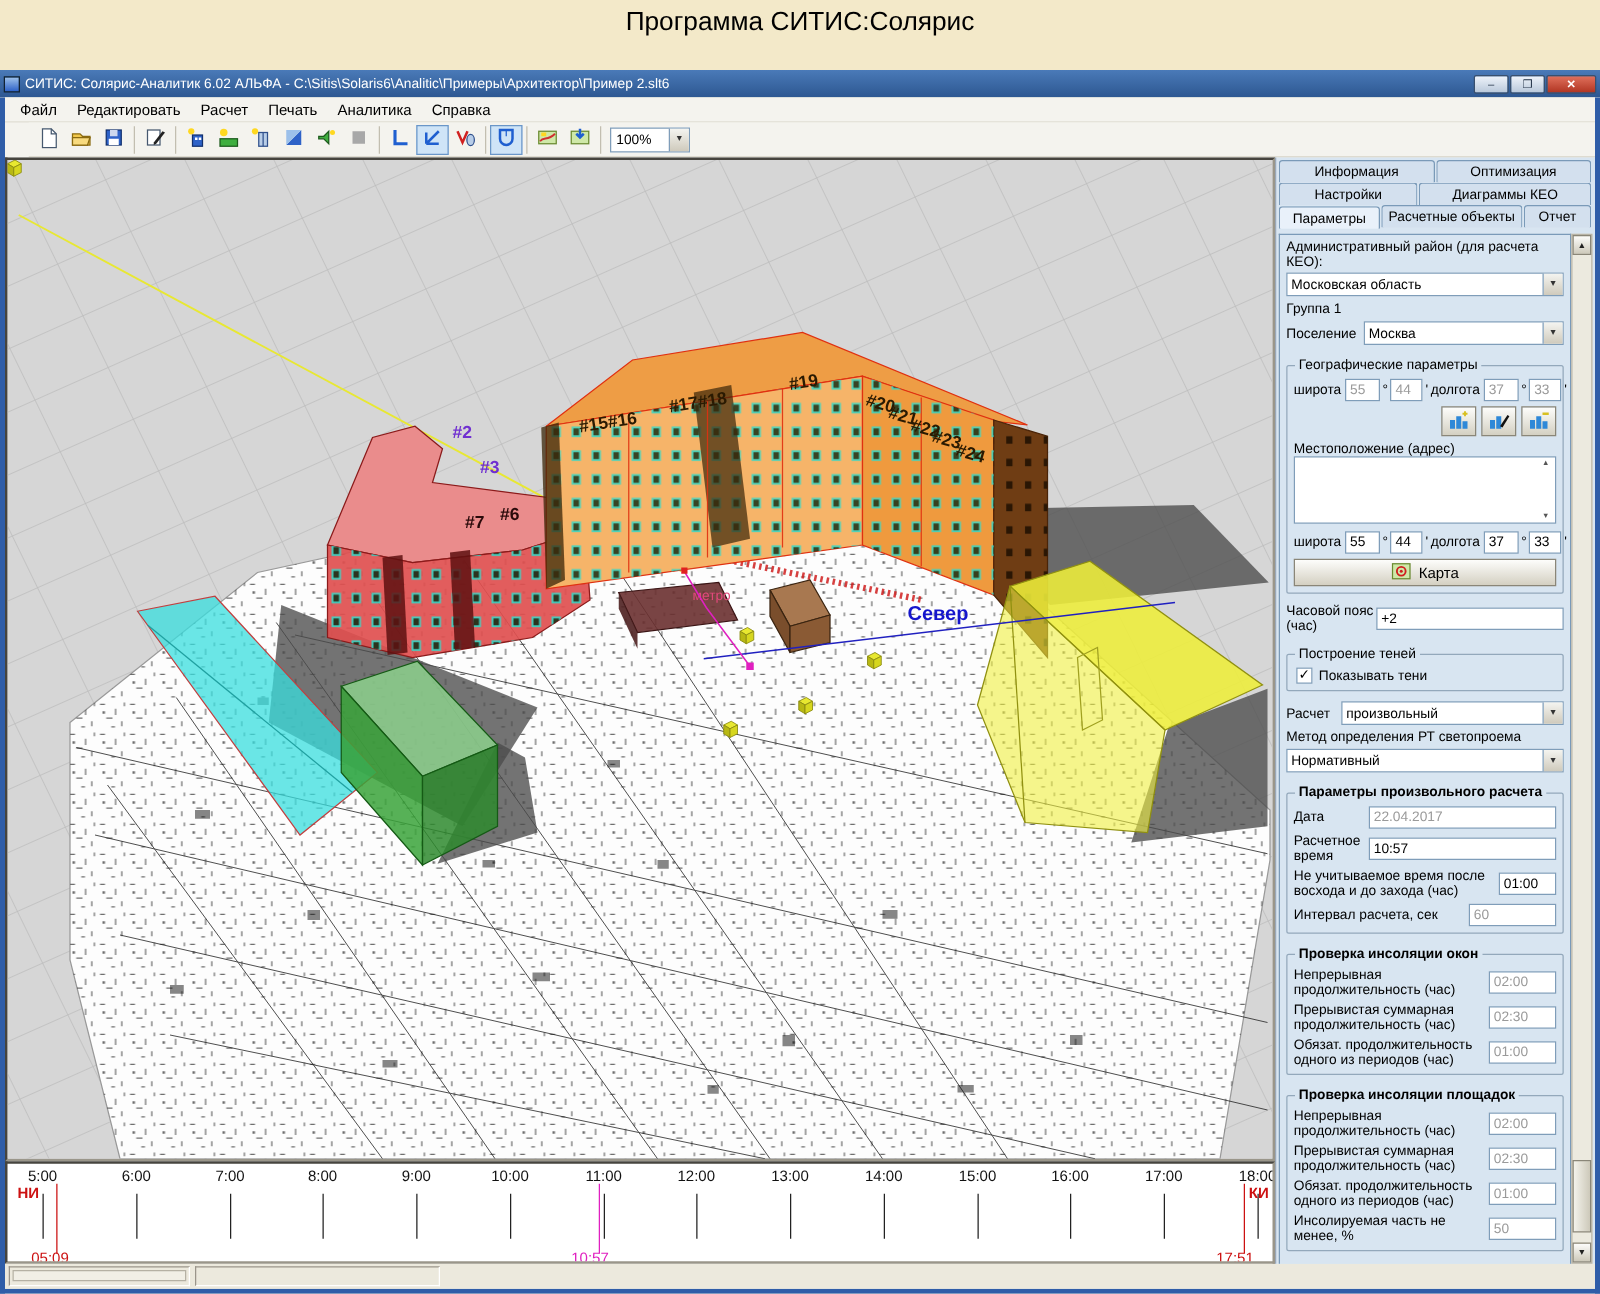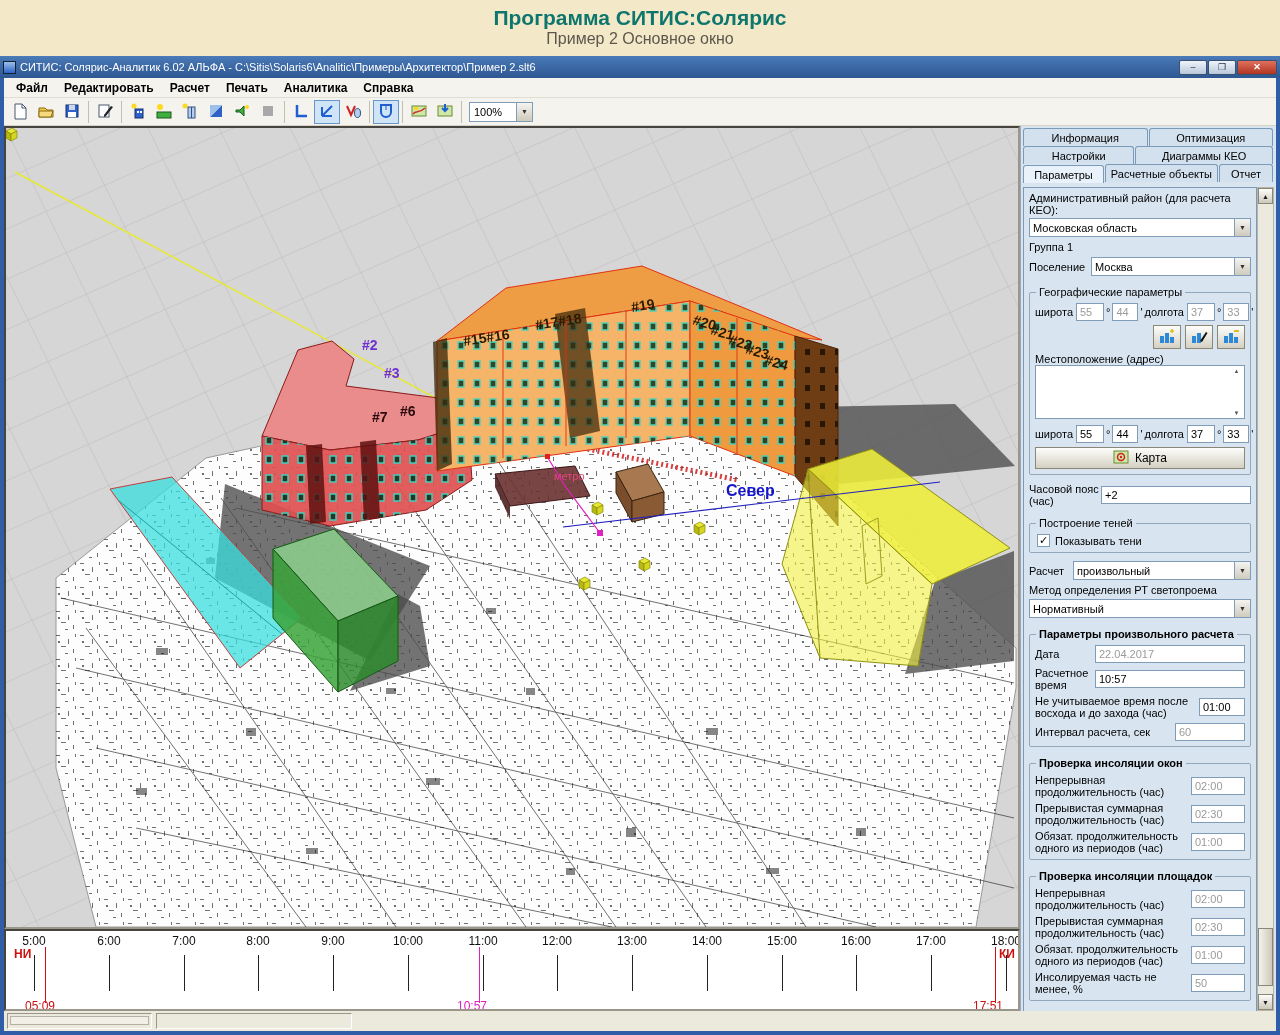--- a/index.html
+++ b/index.html
@@ -3,39 +3,39 @@
 <meta charset="utf-8">
 <style>
   * { margin:0; padding:0; box-sizing:border-box; }
   html,body { width:1280px; height:1035px; overflow:hidden; }
   body { font-family:"Liberation Sans", sans-serif; font-size:11px; color:#000; background:#f3e9c9; }
 
   .page { width:1280px; height:1035px; display:flex; flex-direction:column; }
 
   
   .page-header { height:56px; background:#f3e9c9; text-align:center; padding-top:6px; }
-  .page-header .t1 { font-size:21px; font-weight:bold; color:#0f766e; }
+  .page-header .t1 { font-size:21px; font-weight:normal; color:#000000; }
   .page-header .t2 { font-size:16px; color:#5c564d; }
 
   
   .win { flex:1; display:flex; flex-direction:column; }
   .titlebar { height:18px; background:linear-gradient(#4a7ab8,#2d5791); display:flex; align-items:center; padding:11px 3px; }
   .titlebar .appicon { width:13px; height:13px; background:linear-gradient(#9cc0ea,#2e62c8); border:1px solid #123; margin-right:4px; flex:none; }
   .titlebar .wtitle { color:#fff; font-size:11px; white-space:nowrap; overflow:hidden; flex:1; }
   .winbtn { width:28px; height:15px; margin-left:1px; border:1px solid #39506e; border-radius:2px;
             background:linear-gradient(#eef3fa,#b9c8da); color:#1c2c40; font-size:9px; line-height:13px; text-align:center; flex:none; }
   .winbtn.close { width:40px; background:linear-gradient(#e0705c,#b03522); color:#fff; font-weight:bold; }
 
   .frame { flex:1; border-left:4px solid #2f5da8; border-right:4px solid #2f5da8; border-bottom:4px solid #2f5da8;
            display:flex; flex-direction:column; background:#f4f3ee; }
 
   .menubar { height:20px; display:flex; align-items:center; padding-left:4px; background:#f4f3ee; border-bottom:1px solid #e0ded4; }
-  .menubar .mi { padding:2px 8px; font-size:12px;font-weight:bold; }
-
-  .toolbar { height:28px; display:flex; align-items:center; padding-left:3px; background:#f4f3ee; border-bottom:1px solid #d6d3c6; }
+  .menubar .mi { padding:2px 8px; font-size:12px; }
+
+  .toolbar { height:28px; display:flex; align-items:center; padding-left:3px; background:#f4f3ee; border-bottom:1px solid #d6d3c6;margin-left:19px; }
   .tbtn { width:26px; height:24px; display:flex; align-items:center; justify-content:center; border:1px solid transparent; }
   .tbtn.pressed { background:#cfe4f7; border:1px solid #6a96c8; }
   .sep { width:1px; height:22px; background:#c2beb0; margin:0 3px; }
   .zoombox { width:64px; height:20px; background:#fff; border:1px solid #7f9db9; display:flex; align-items:center; margin-left:4px; }
   .zoombox .zval { flex:1; padding-left:4px; font-size:11px; }
   .ddbtn { width:16px; height:100%; background:linear-gradient(#f4f4f0,#cfcabc); border-left:1px solid #7f9db9; font-size:7px; color:#333; display:flex; align-items:center; justify-content:center; }
 
   .workspace { flex:1; display:flex; min-height:0; }
   .left-col { width:1016px; display:flex; flex-direction:column; }
   .viewport { height:803px; border:2px inset #9a968a; background:#d6d6d6; }
@@ -89,21 +89,20 @@
 
   svg text { font-family:"Liberation Sans",sans-serif; }
 </style>
 </head>
 <body>
 
 <div class="page">
 
   <div class="page-header">
     <div class="t1">Программа СИТИС:Солярис</div>
-    <div class="t2">Пример 2 Основное окно</div>
   </div>
 
   <div class="win">
     <div class="titlebar">
       <div class="appicon"></div>
       <div class="wtitle">СИТИС: Солярис-Аналитик 6.02 АЛЬФА - C:\Sitis\Solaris6\Analitic\Примеры\Архитектор\Пример 2.slt6</div>
       <div class="winbtn">–</div>
       <div class="winbtn">❐</div>
       <div class="winbtn close">✕</div>
     </div>

